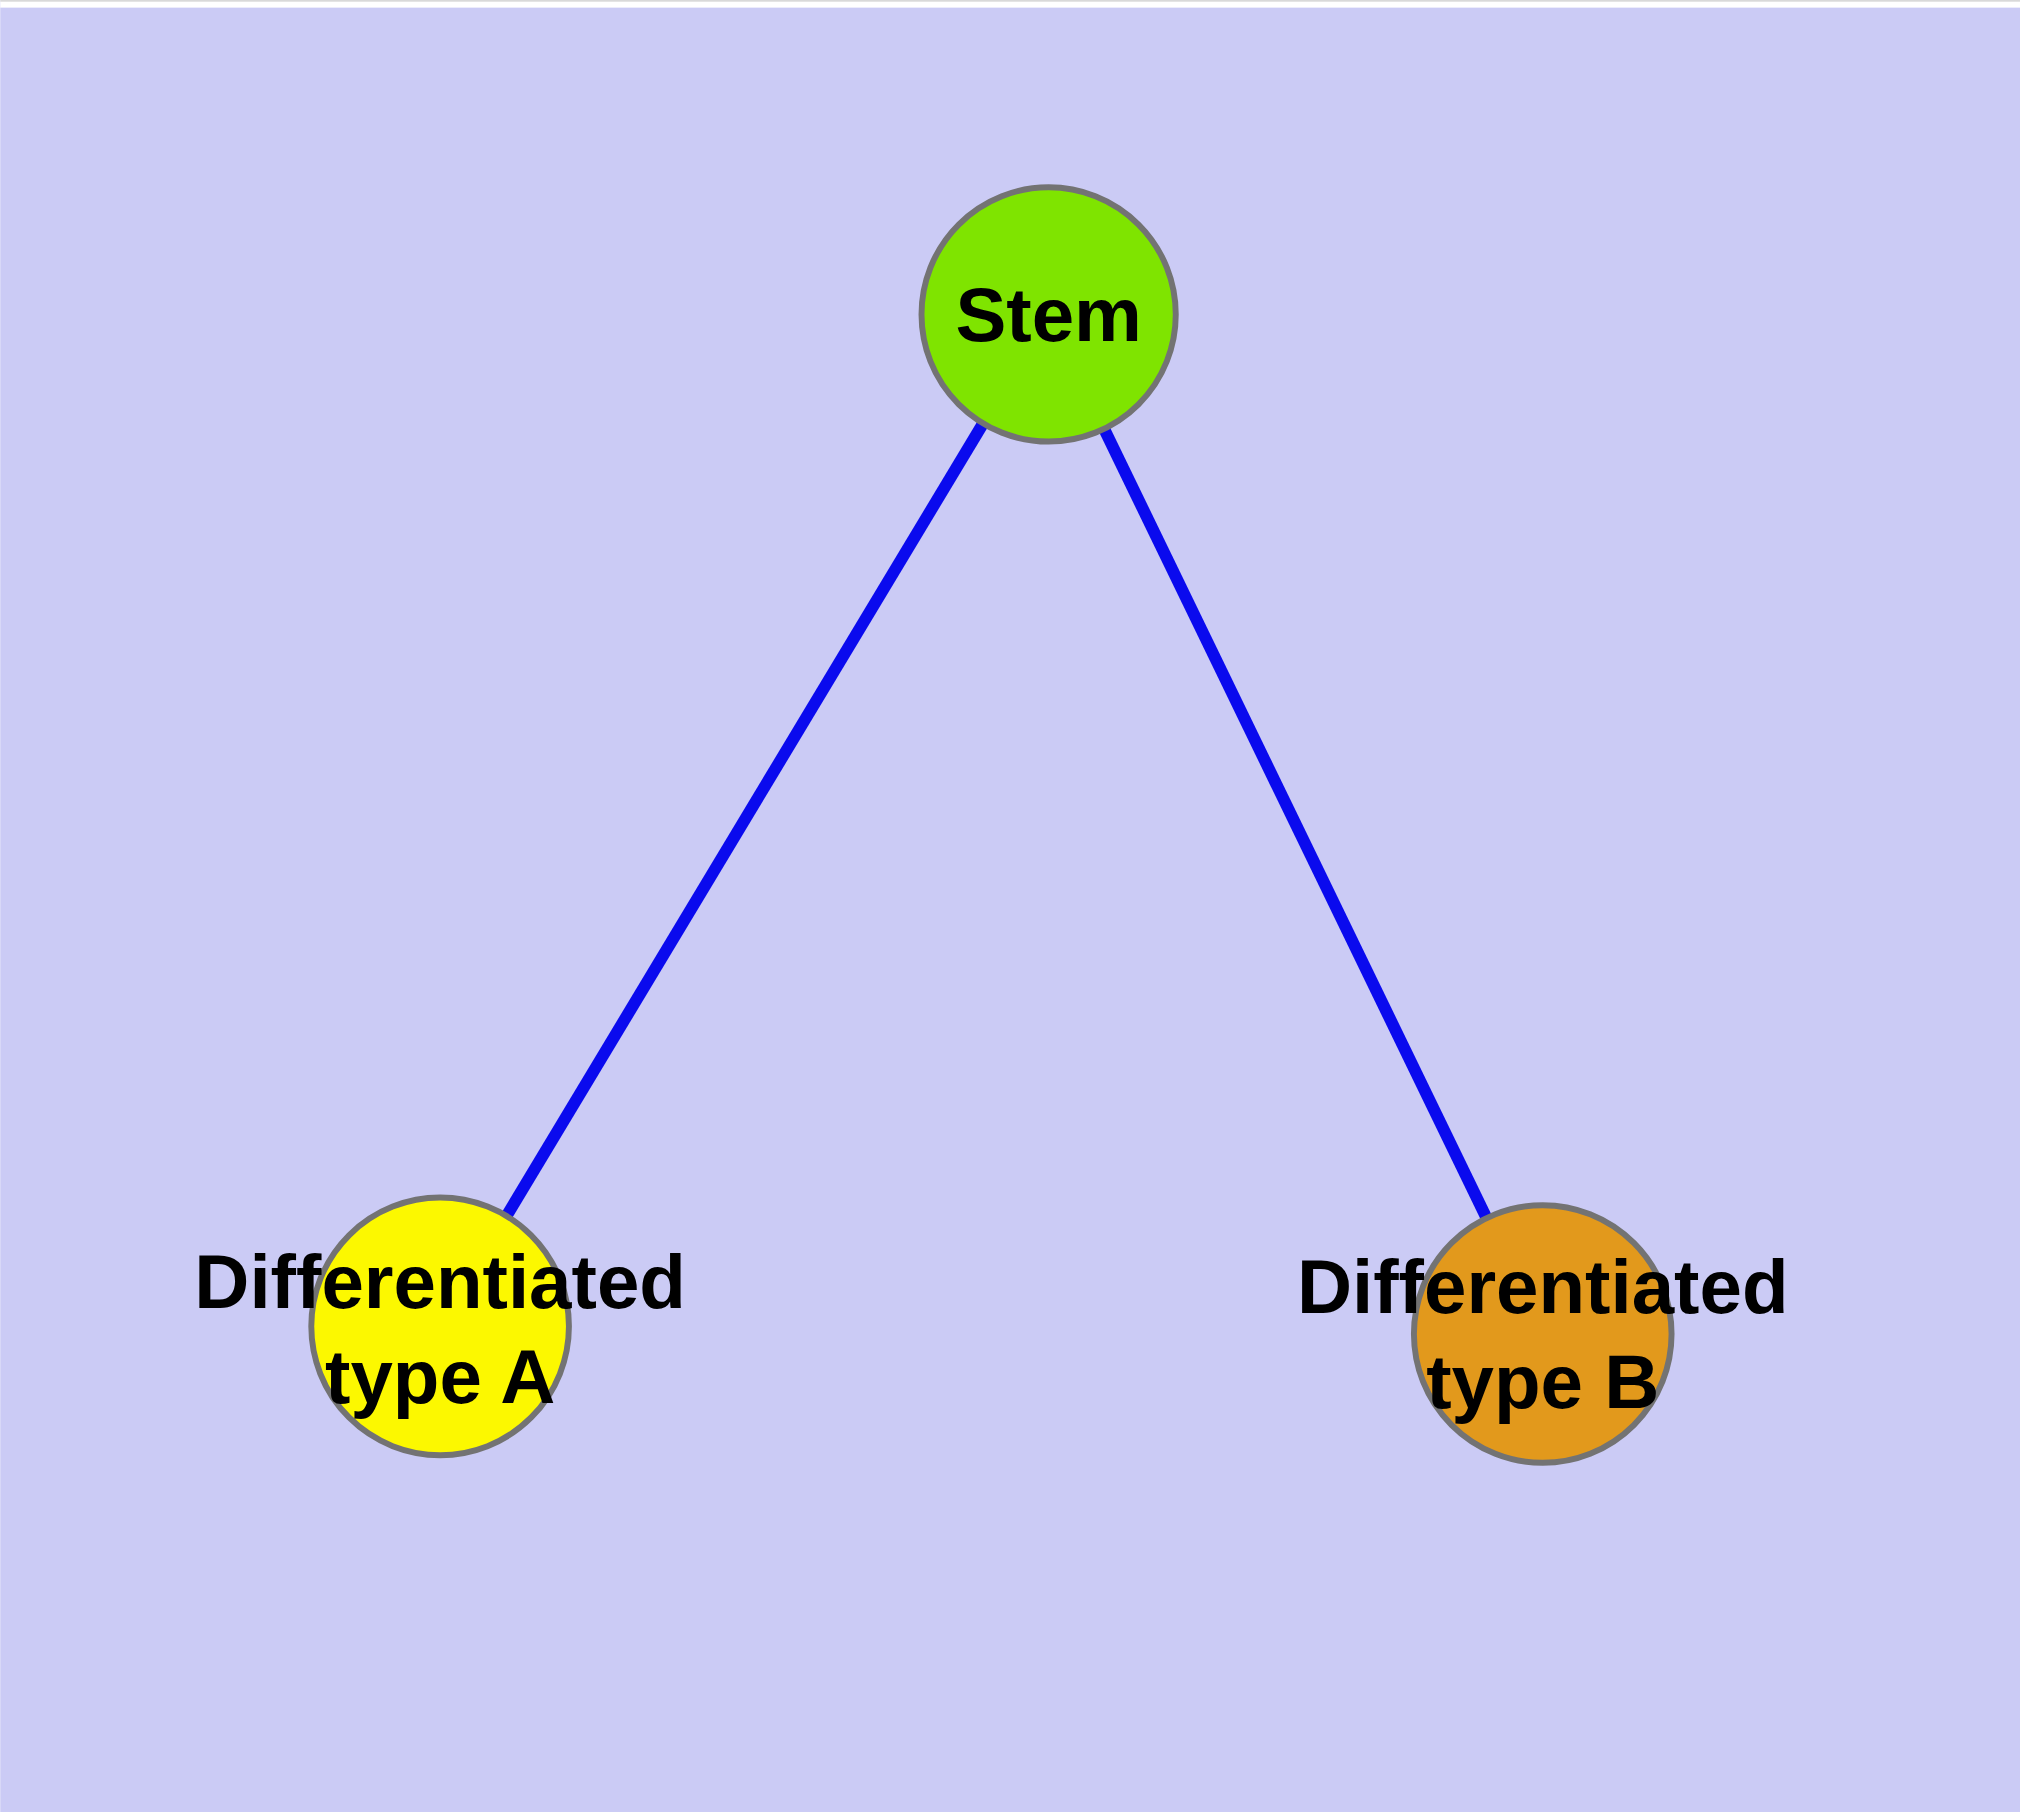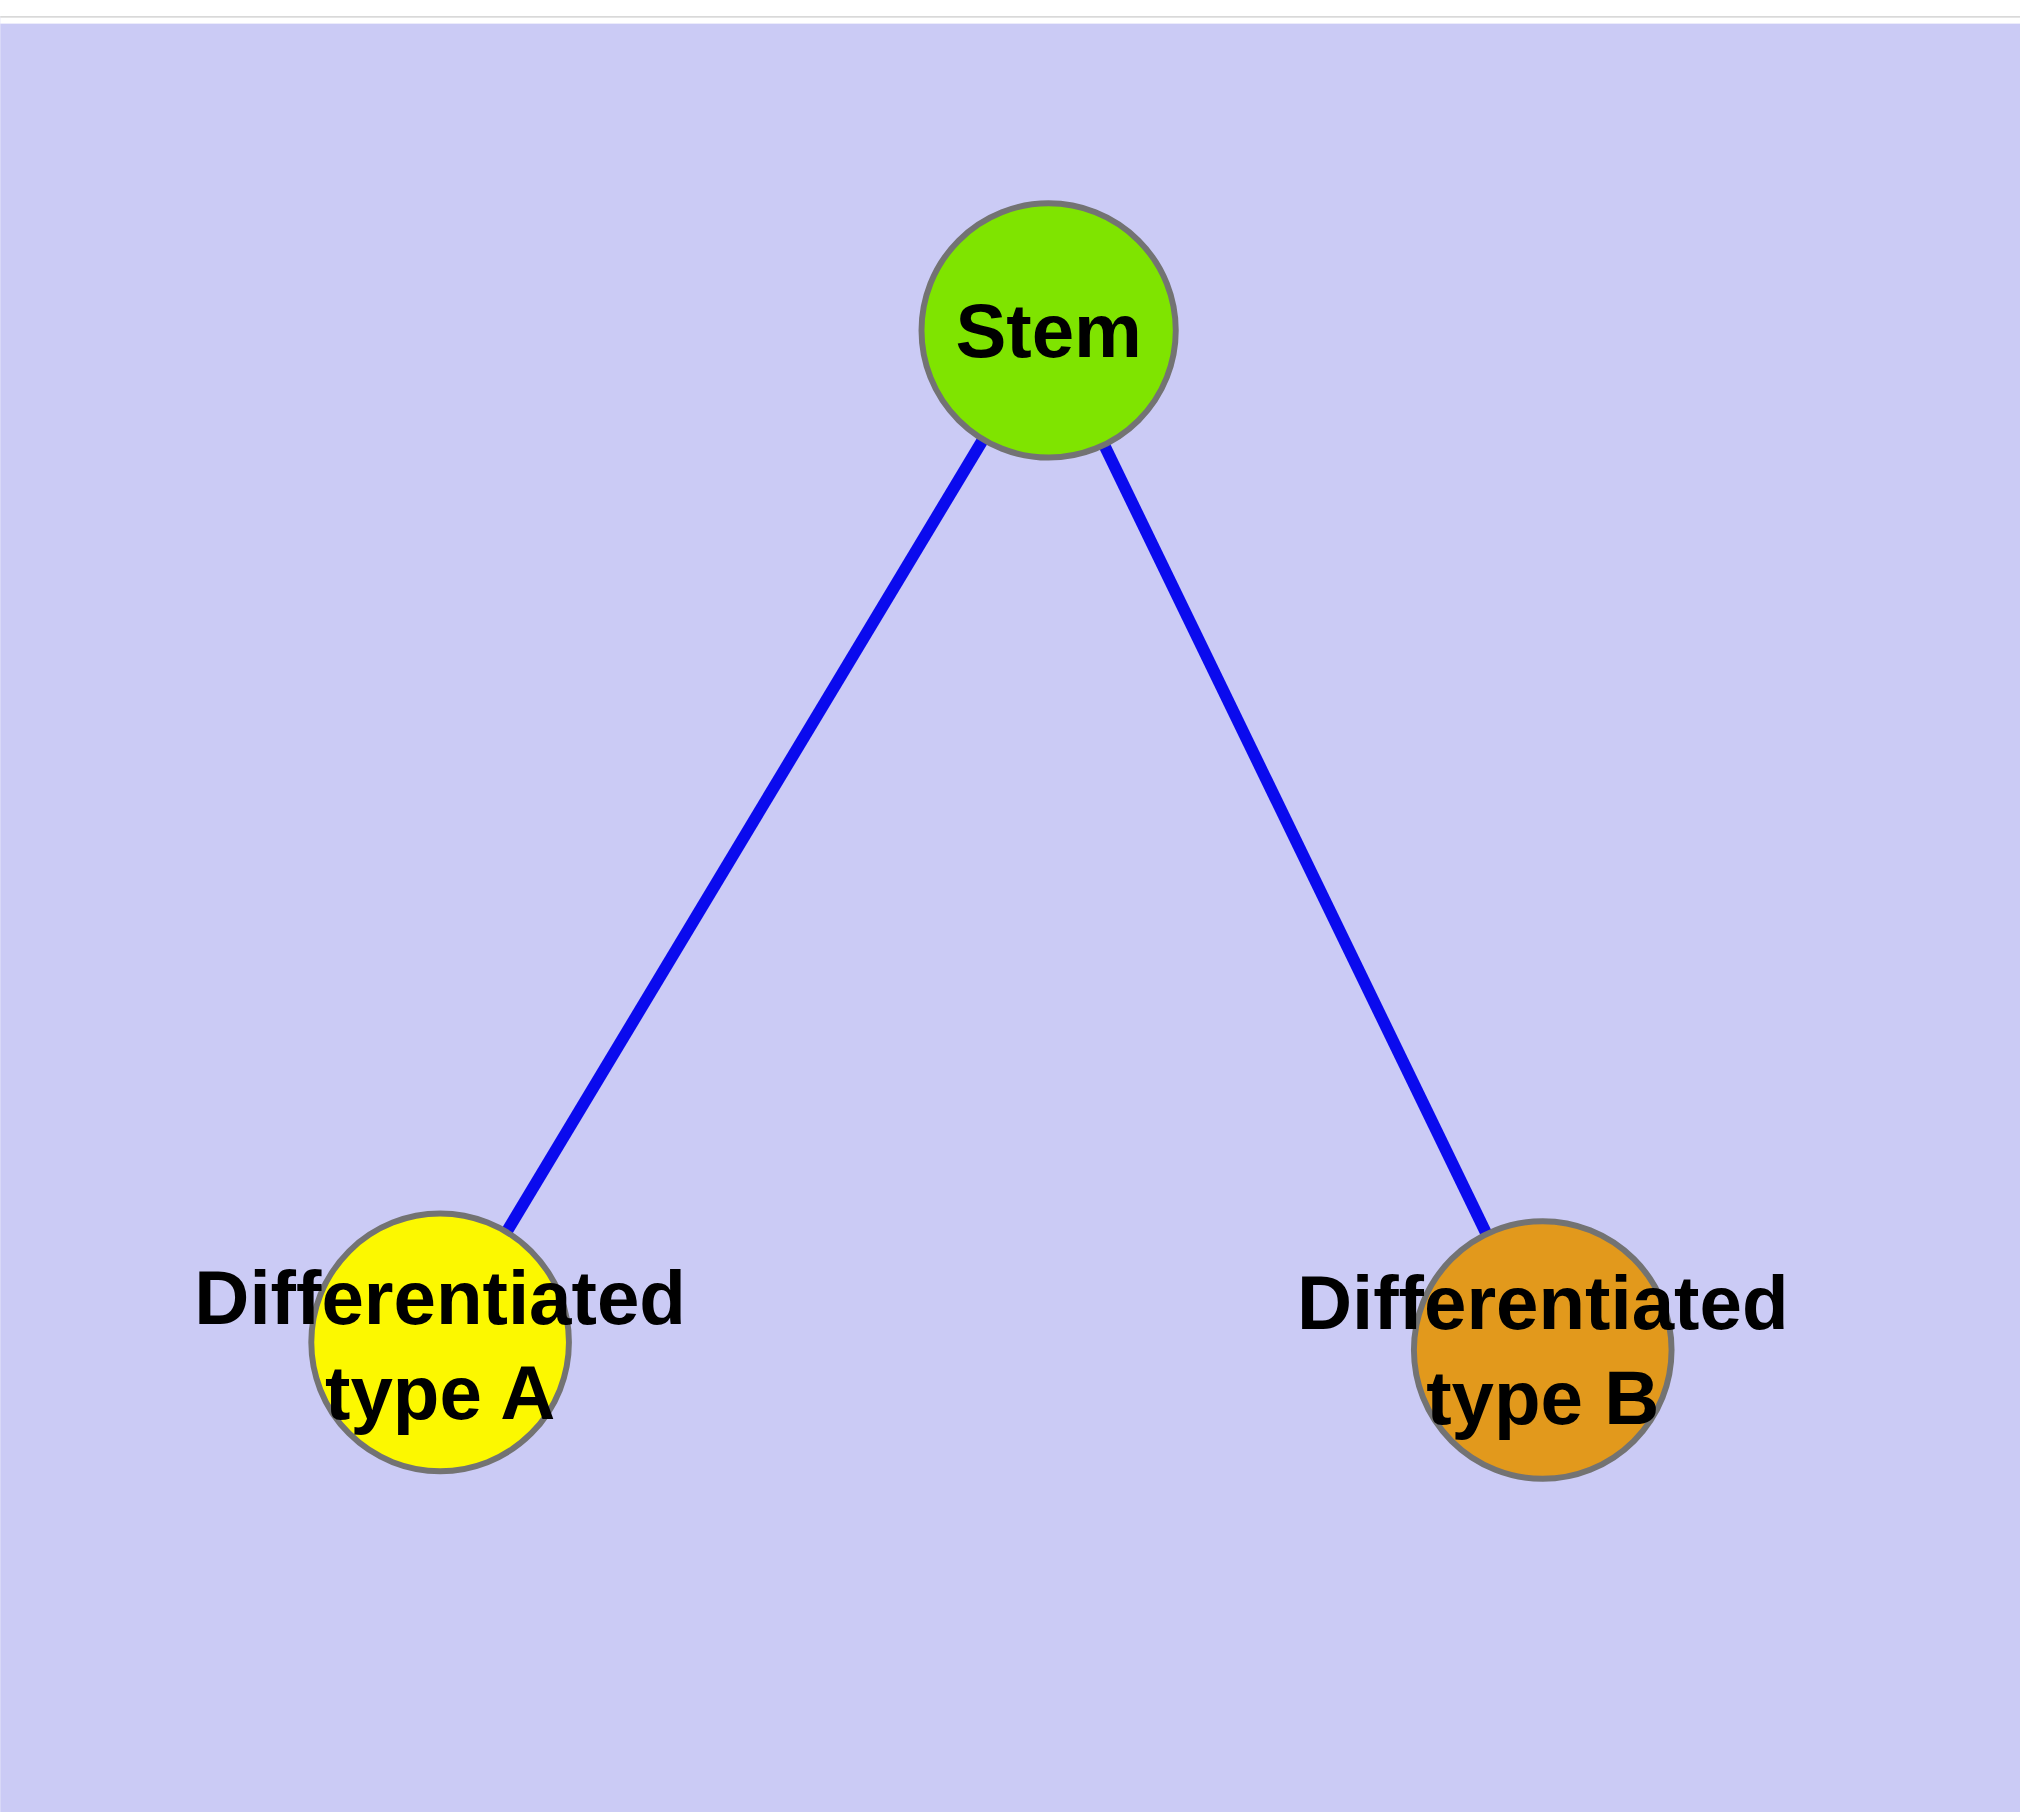--- a/index.html
+++ b/index.html
@@ -8,21 +8,20 @@
     width: 2021px;
     height: 1812px;
     overflow: hidden;
     background: #ffffff;
     font-family: "Liberation Sans", sans-serif;
   }
   .stage {
     position: relative;
     width: 2021px;
     height: 1592px;
-    margin-top: 16px;
   }
   svg.graph {
     position: absolute;
     left: 0;
     top: 0;
     width: 2021px;
     height: 1812px;
     display: block;
   }
   .edge {

